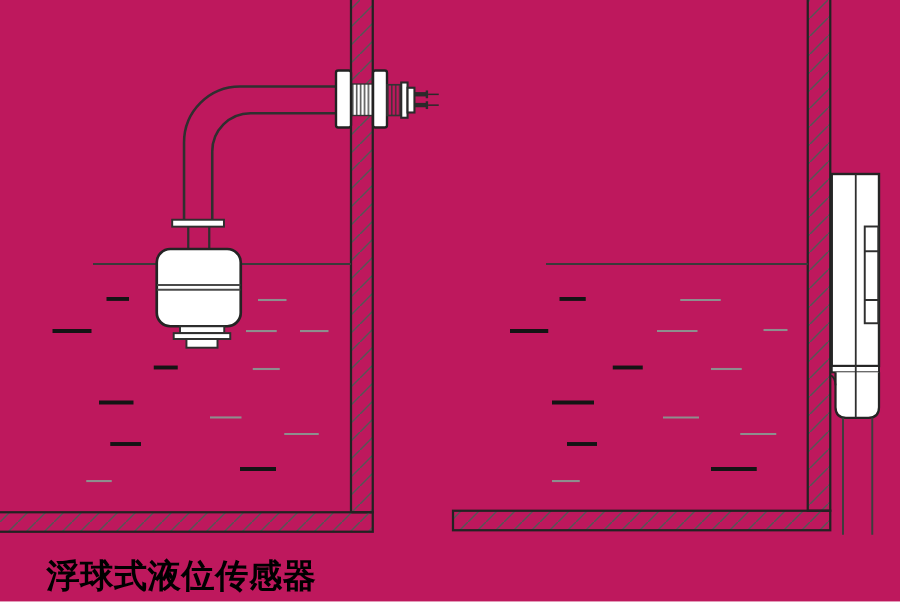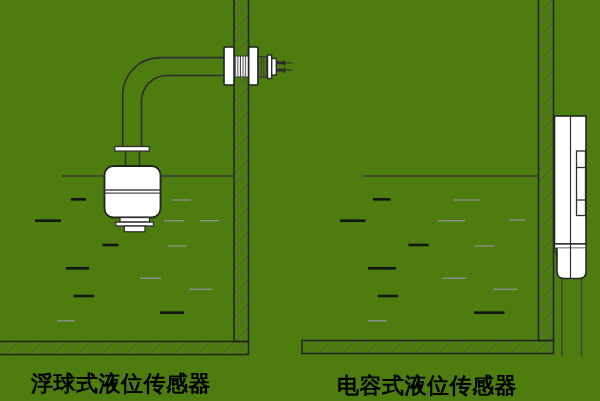--- a/index.html
+++ b/index.html
@@ -1,21 +1,21 @@
 <!DOCTYPE html>
 <html><head>
 <meta charset="utf-8">
 <style>
   * { margin: 0; padding: 0; box-sizing: border-box; }
   html, body { background: #ffffff; }
   .canvas {
     position: relative;
     width: 600px;
     height: 401px;
-    background: #4d7c0f;
+    background: #be185d;
     overflow: hidden;
     font-family: "Liberation Sans", sans-serif;
   }
   svg.diagram { position: absolute; left: 0; top: 0; }
   .caption {
     position: absolute;
     font-family: "Liberation Sans", sans-serif;
     font-size: 22px;
     font-weight: bold;
     color: #000000;
@@ -146,15 +146,14 @@
         <g stroke="#3d3d3d" stroke-width="1.3">
           <line x1="562" y1="278.5" x2="562" y2="356.5"></line>
           <line x1="581.5" y1="278.5" x2="581.5" y2="356.5"></line>
         </g>
       </g>
     </g>
   </svg>
 
   <div class="caption caption-left">浮球式液位传感器</div>
 
-  <div class="caption caption-right">电容式液位传感器</div>
 
 </div>
 
 </body></html>

